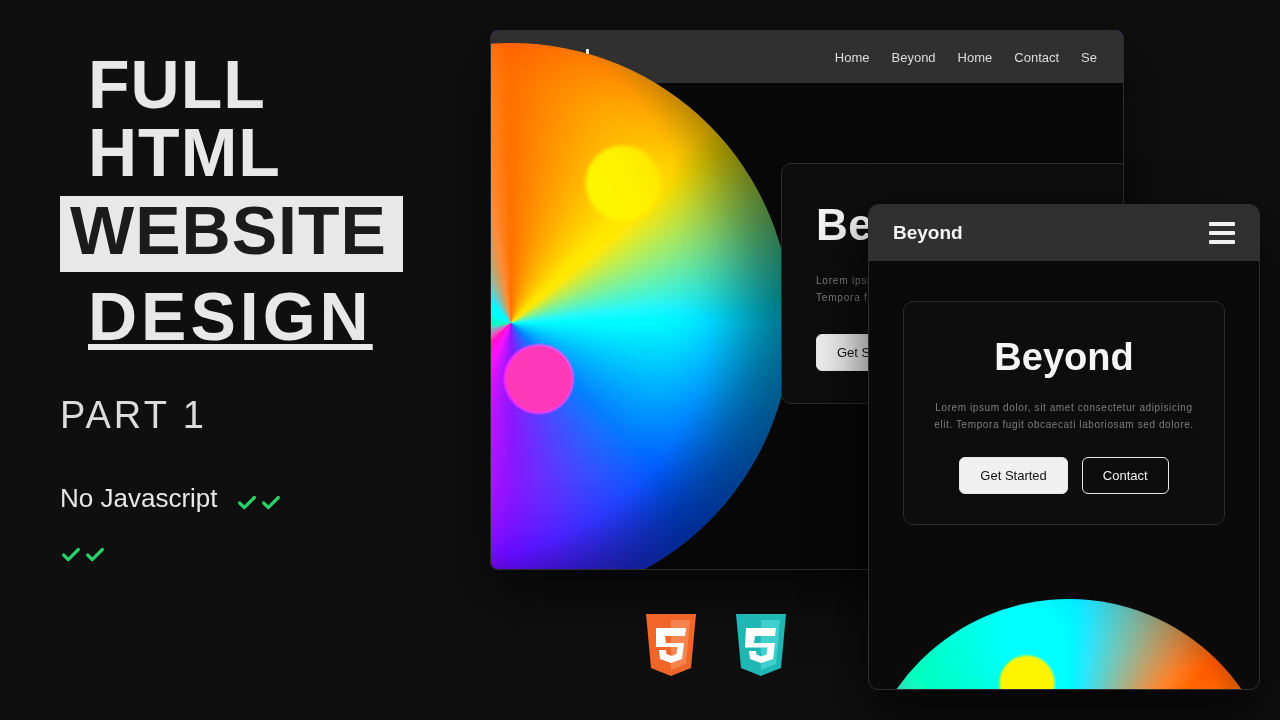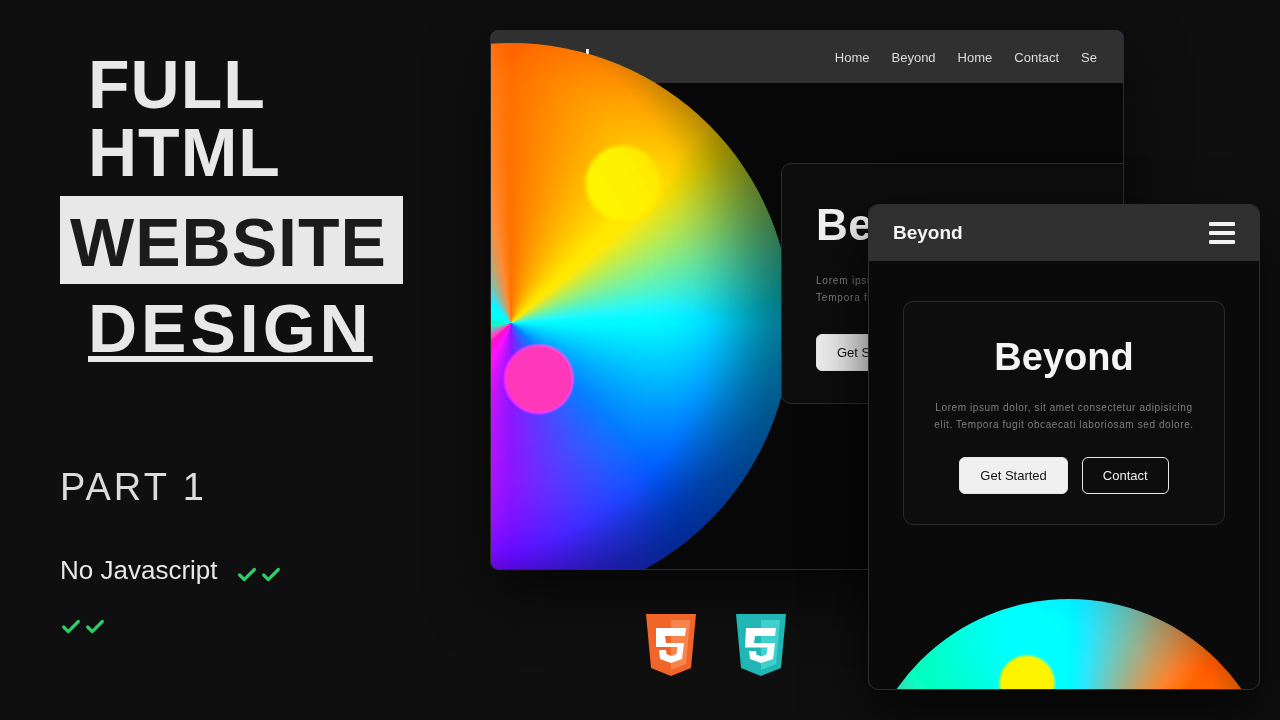--- a/index.html
+++ b/index.html
@@ -25,27 +25,27 @@
     color: #e8e8e8;
     margin-left: 28px;
   }
   .h1 { font-size: 68px; line-height: 1; }
   .h2box {
     display: inline-block;
     background: #e8e8e8;
     color: #1b1b1b;
     font-size: 68px;
     line-height: 1;
-    padding: 12px 16px 8px 10px;
+    padding: 0 16px 8px 10px;
     margin: 10px 0 10px 0;
   }
   .h3 { font-size: 68px; line-height: 1; letter-spacing: 4px; text-decoration: underline; }
 
   .part {
-    margin-top: 104px;
+    margin-top: 44px;
     font-size: 38px;
     font-weight: 300;
     letter-spacing: 3px;
     color: #dcdcdc;
   }
 
   .bullets { margin-top: 46px; }
   .brow {
     display: flex;
     align-items: flex-end;

